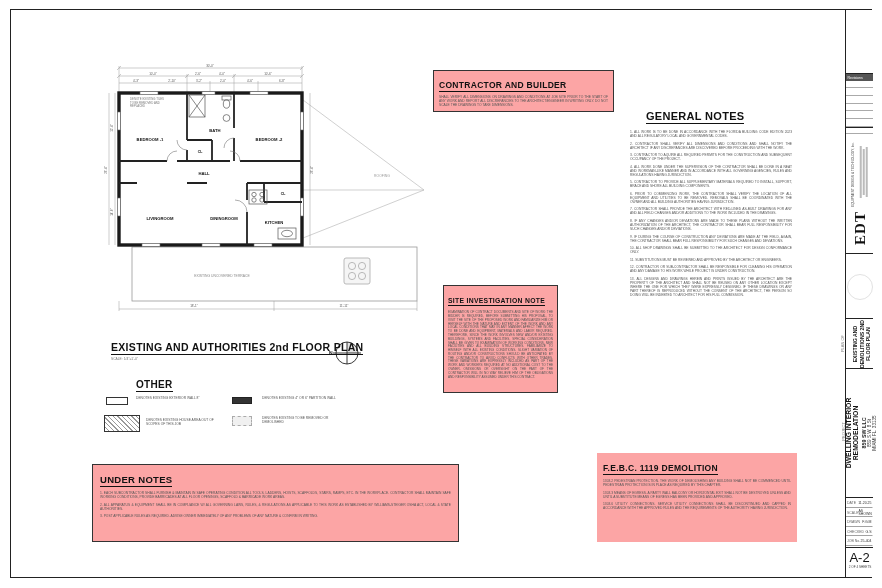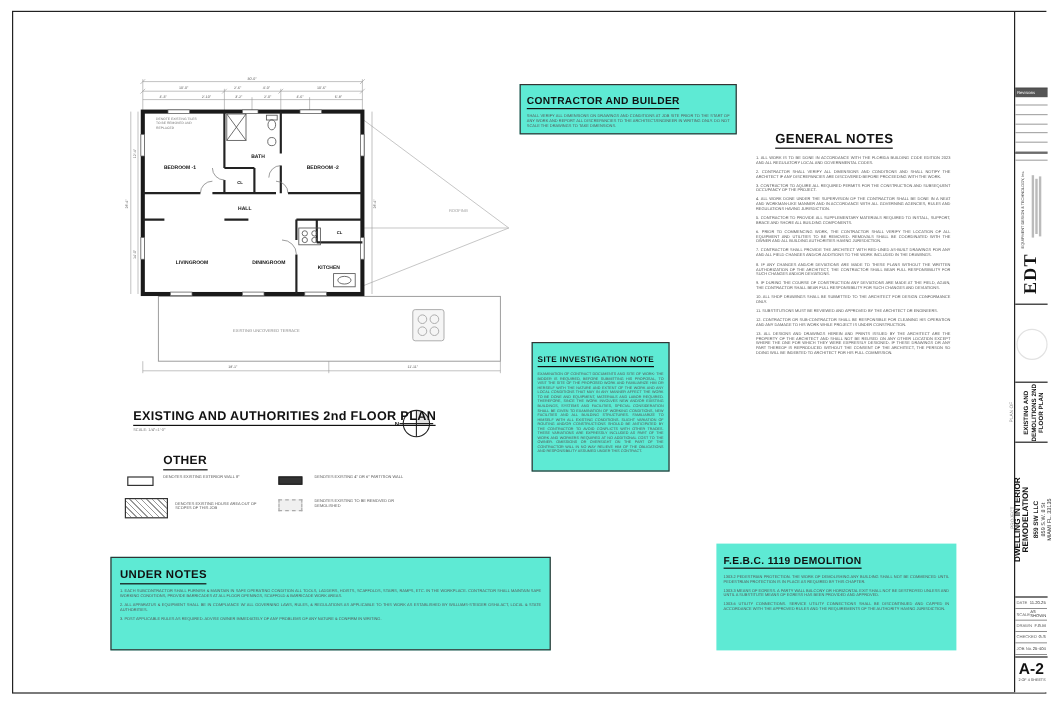--- a/index.html
+++ b/index.html
@@ -2,21 +2,21 @@
 <html><head>
 <meta charset="utf-8">
 <style>
   html,body{margin:0;padding:0;background:#fff;}
   .page{position:relative;width:882px;height:588px;background:#fff;overflow:hidden;
         font-family:"Liberation Sans",sans-serif;color:#333;}
   .border-outer{position:absolute;left:10px;top:9px;width:862px;height:569px;border:1.5px solid #222;box-sizing:border-box;}
   .abs{position:absolute;}
   
   .sh{transform:scale(.5);transform-origin:0 0;width:200%;}
-  .notebox{position:absolute;border:1px solid #333;background:#5eead4;box-sizing:border-box;overflow:hidden;}
+  .notebox{position:absolute;border:1px solid #333;background:#fca5a5;box-sizing:border-box;overflow:hidden;}
   .h-big{font-weight:bold;color:#111;letter-spacing:.3px;}
   .uline{border-bottom:1.3px solid #111;display:inline-block;padding-bottom:1px;}
   .tinybody{font-size:6.6px;line-height:1.22;color:#555;text-align:justify;}
   .tinybody p{margin:0 0 7px 0;}
   
   .sw-outline{width:20px;height:6px;border:1px solid #333;background:#fff;}
   .sw-hatch{width:34px;height:15px;border:1px solid #333;
             background:repeating-linear-gradient(45deg,#fff 0 2.5px,#999 2.5px 3.3px);}
   .sw-solid{width:18px;height:5px;background:#333;border:1px solid #222;}
   .sw-dashed{width:18px;height:8px;border:1px dashed #aaa;background:#f0f0f0;}
@@ -310,17 +310,17 @@
           <span>G.S</span>
         </div>
         <div class="fieldrow">
           <span class="fl">JOB No.</span>
           <span>25-404</span>
         </div>
       </div>
     </div>
 
     <div class="sec" style="top:537px;height:30px;text-align:center;">
-      <div style="font-size:13px;font-weight:bold;color:#111;margin-top:2px;">A-2</div>
+      <div style="font-size:13px;font-weight:normal;color:#111;margin-top:2px;">A-2</div>
       <div class="sh" style="font-size:6.2px;color:#444;width:56px;text-align:center;margin-left:0;">2  OF  4  SHEETS</div>
     </div>
   </div>
 </div>
 
 </body></html>

